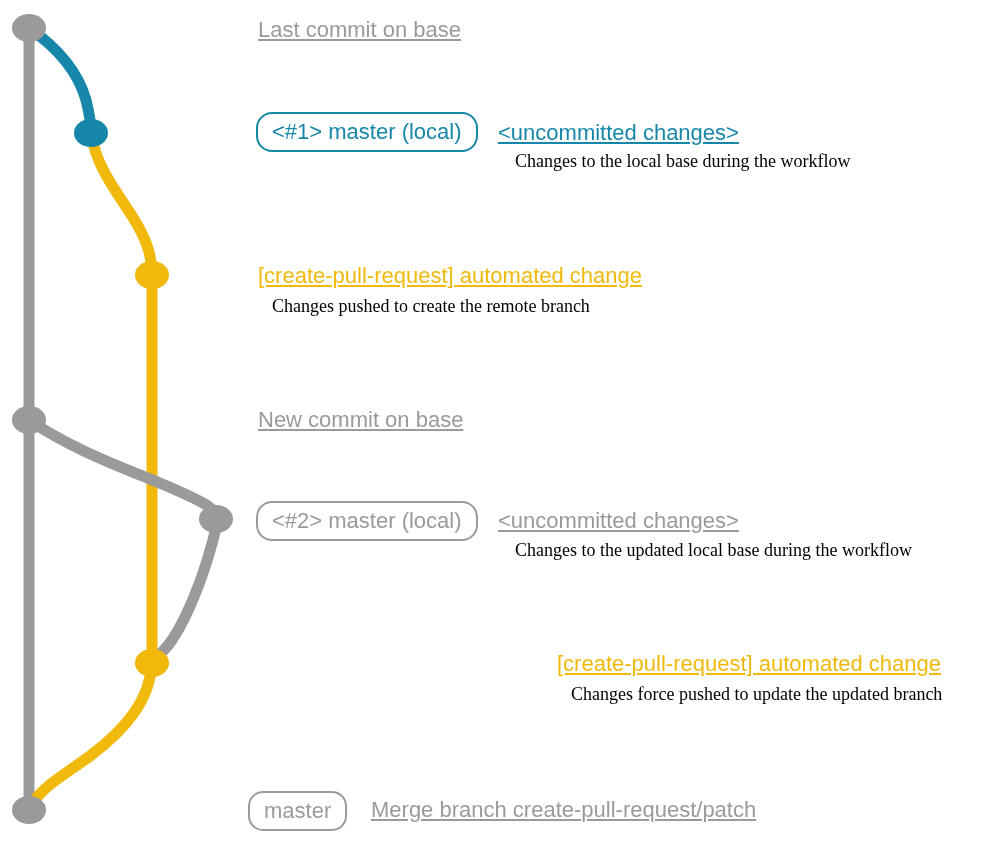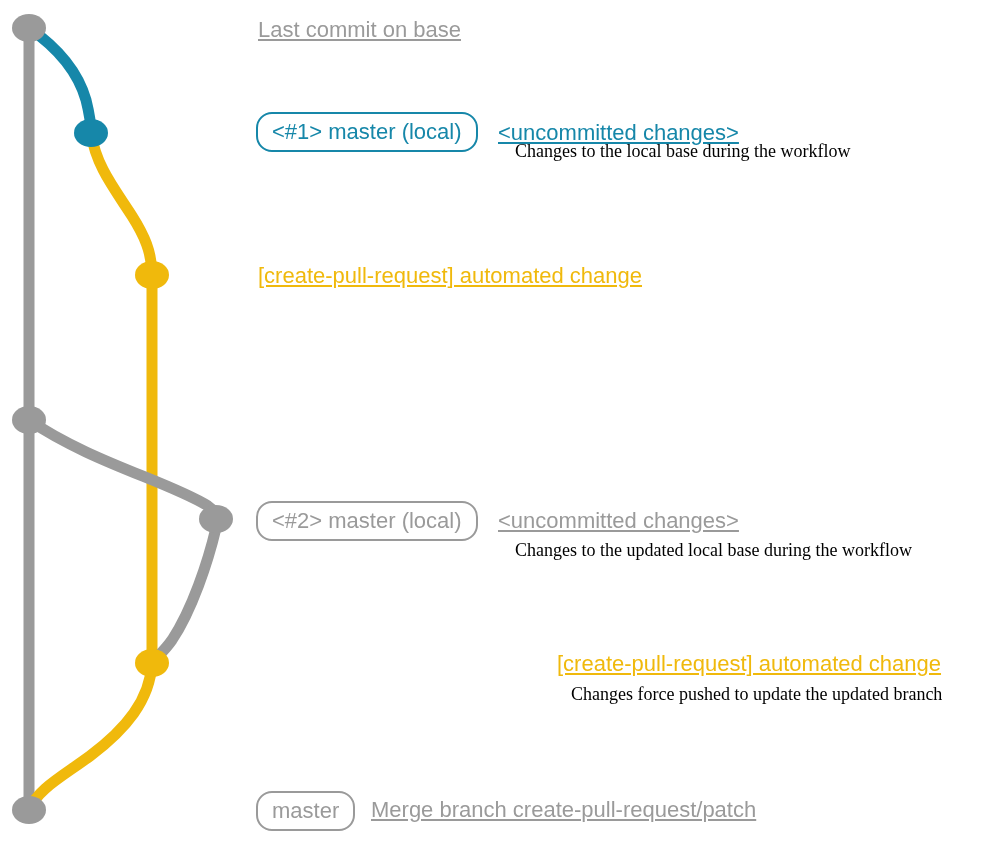--- a/index.html
+++ b/index.html
@@ -79,28 +79,30 @@
     <ellipse cx="29" cy="420" rx="17" ry="14" fill="var(--gray)"></ellipse>
     <ellipse cx="216" cy="519" rx="17" ry="14" fill="var(--gray)"></ellipse>
     <ellipse cx="152" cy="663" rx="17" ry="14" fill="var(--yellow)"></ellipse>
     <ellipse cx="29" cy="810" rx="17" ry="14" fill="var(--gray)"></ellipse>
   </svg>
 
   <div class="label gray" style="left:258px; top:17px;">Last commit on base</div>
 
   <div class="badge teal" style="left:256px; top:112px;">&lt;#1&gt; master (local)</div>
   <div class="label teal" style="left:498px; top:120px;">&lt;uncommitted changes&gt;</div>
-  <div class="desc" style="left:515px; top:140px;text-align:right;">Changes to the local base during the workflow</div>
+  <div class="desc" style="left:515px; top:150px;text-align:right;">Changes to the local base during the workflow</div>
 
   <div class="label yellow" style="left:258px; top:263px;">[create-pull-request] automated change</div>
+  <div class="desc" style="left:272px; top:295px;">Changes pushed to create the remote branch</div>
 
+  <div class="label gray" style="left:258px; top:407px;">New commit on base</div>
 
   <div class="badge gray" style="left:256px; top:501px;">&lt;#2&gt; master (local)</div>
   <div class="label gray" style="left:498px; top:508px;">&lt;uncommitted changes&gt;</div>
   <div class="desc" style="left:515px; top:539px;">Changes to the updated local base during the workflow</div>
 
   <div class="label yellow" style="left:557px; top:651px;">[create-pull-request] automated change</div>
   <div class="desc" style="left:571px; top:683px;">Changes force pushed to update the updated branch</div>
 
-  <div class="badge gray" style="left:256px; top:791px;">master</div>
+  <div class="badge gray" style="left:248px; top:791px;border-radius:15px;">master</div>
   <div class="label gray" style="left:371px; top:797px;">Merge branch create-pull-request/patch</div>
 
 </div>
 
 </body></html>

